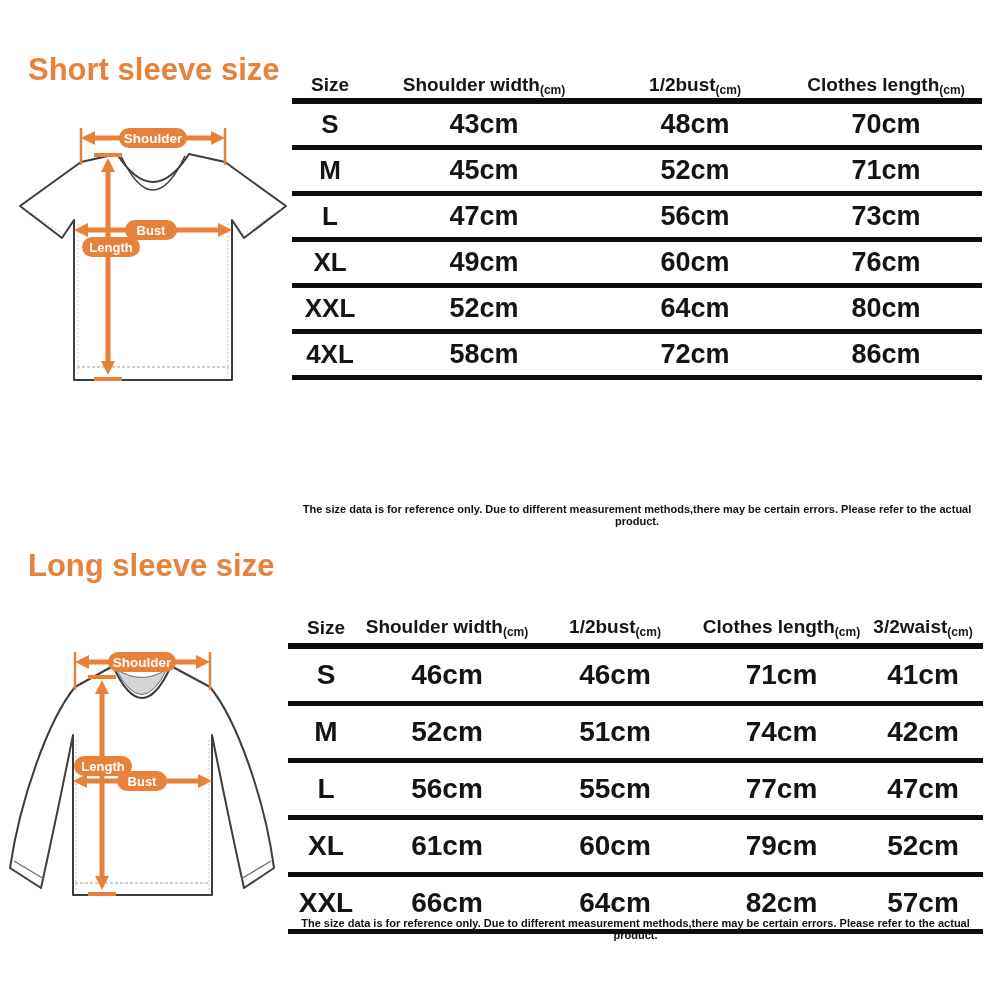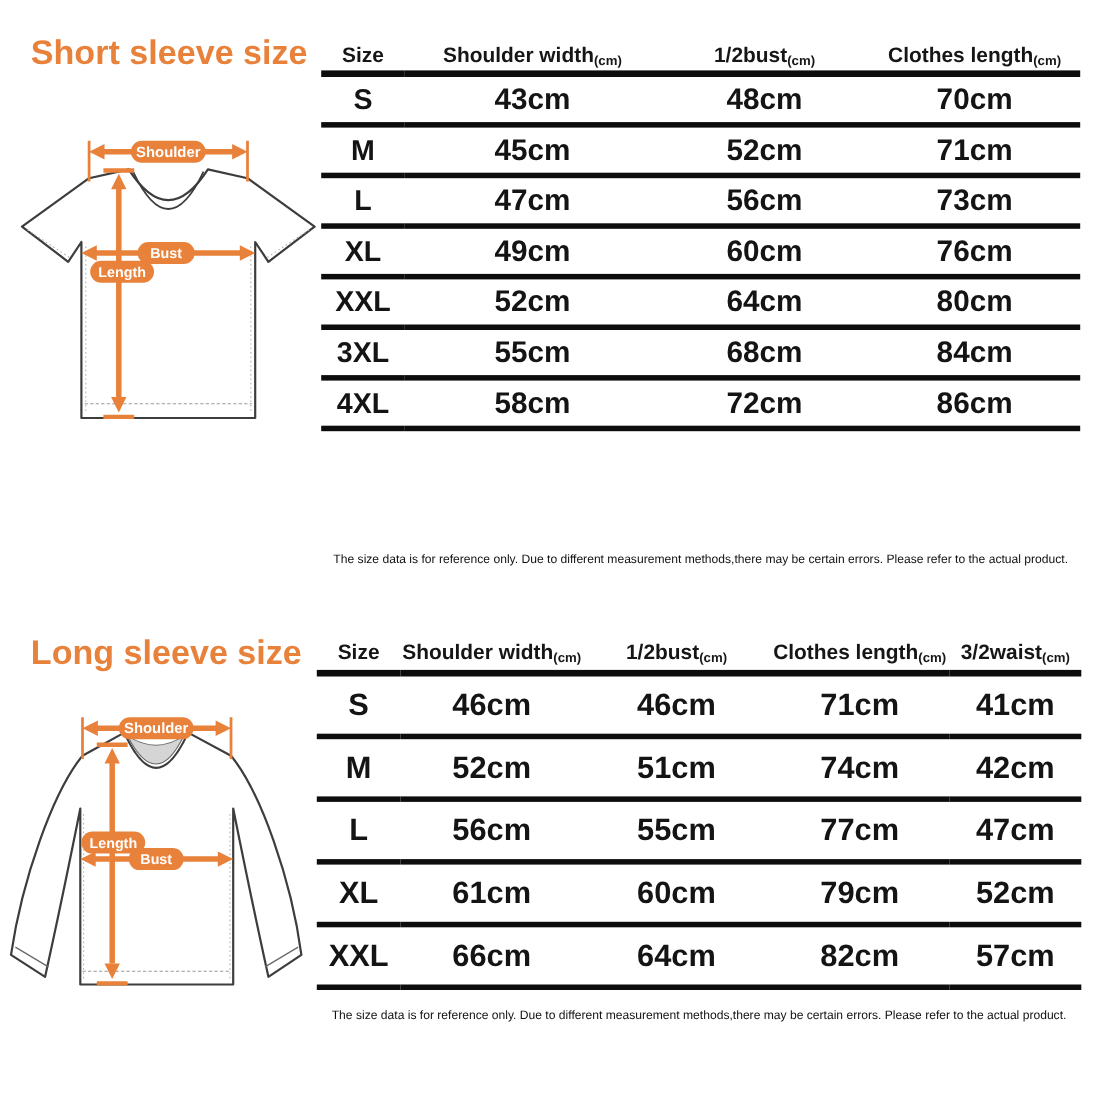--- a/index.html
+++ b/index.html
@@ -3,29 +3,29 @@
 <meta charset="utf-8">
 <style>
   html,body{margin:0;padding:0;background:#fff;}
   body{font-family:"Liberation Sans",sans-serif;color:#1a1a1a;}
   #page{position:relative;width:1000px;height:1000px;background:#ffffff;overflow:hidden;}
 
   .section-title{
     position:absolute;left:28px;
     font-size:31px;font-weight:bold;color:#E8813A;letter-spacing:0px;white-space:nowrap;
   }
-  #title-short{top:30px;}
-  #title-long{top:576px;}
+  #title-short{top:52px;}
+  #title-long{top:548px;}
 
   .tee-svg{position:absolute;}
   #tee-short{left:12px;top:108px;width:283px;height:335px;}
   #tee-long{left:8px;top:640px;width:287px;height:264px;}
 
   table.size-table{
-    position:absolute;border-collapse:collapse;table-layout:fixed;
+    position:absolute;border-collapse:collapse;table-layout:fixed;margin-top:34px;
   }
   #table-short{left:292px;top:38px;width:690px;}
   #table-long{left:288px;top:578px;width:695px;}
 
   .size-table th{
     font-size:19px;font-weight:bold;color:#161616;text-align:center;vertical-align:middle;
     border-bottom:6px solid #0d0d0d;padding:0;white-space:nowrap;
   }
   #table-short th{height:26px;}
   #table-long th{height:31px;}
@@ -34,21 +34,21 @@
   .size-table td{
     text-align:center;vertical-align:middle;padding:0;
     font-size:27px;font-weight:bold;color:#141414;
     border-bottom:5px solid #0d0d0d;white-space:nowrap;
   }
   #table-short td{height:41px;}
   #table-long td{height:52px;font-size:28px;}
   .size-table td.size-col{font-size:26px;}
 
   .disclaimer{
-    position:absolute;text-align:center;font-size:11px;font-weight:normal;color:#111;
+    position:absolute;text-align:center;font-size:11px;font-weight:bold;color:#111;
   }
   #disclaimer-short{left:292px;top:503px;width:690px;}
   #disclaimer-long{left:288px;top:917px;width:695px;}
 
   .pill-text{fill:#ffffff;font-family:"Liberation Sans",sans-serif;font-weight:bold;text-anchor:middle;}
 </style>
 </head>
 <body>
 
 <div id="page">
@@ -131,26 +131,20 @@
           <td class="size-col">XL</td>
           <td>49cm</td>
           <td>60cm</td>
           <td>76cm</td>
         </tr>
         <tr>
           <td class="size-col">XXL</td>
           <td>52cm</td>
           <td>64cm</td>
           <td>80cm</td>
-        </tr>
-        <tr>
-          <td class="size-col">3XL</td>
-          <td>55cm</td>
-          <td>68cm</td>
-          <td>84cm</td>
         </tr>
         <tr>
           <td class="size-col">4XL</td>
           <td>58cm</td>
           <td>72cm</td>
           <td>86cm</td>
         </tr>
       </tbody>
     </table>
   <div id="disclaimer-short" class="disclaimer">The size data is for reference only. Due to different measurement methods,there may be certain errors. Please refer to the actual product.</div>

